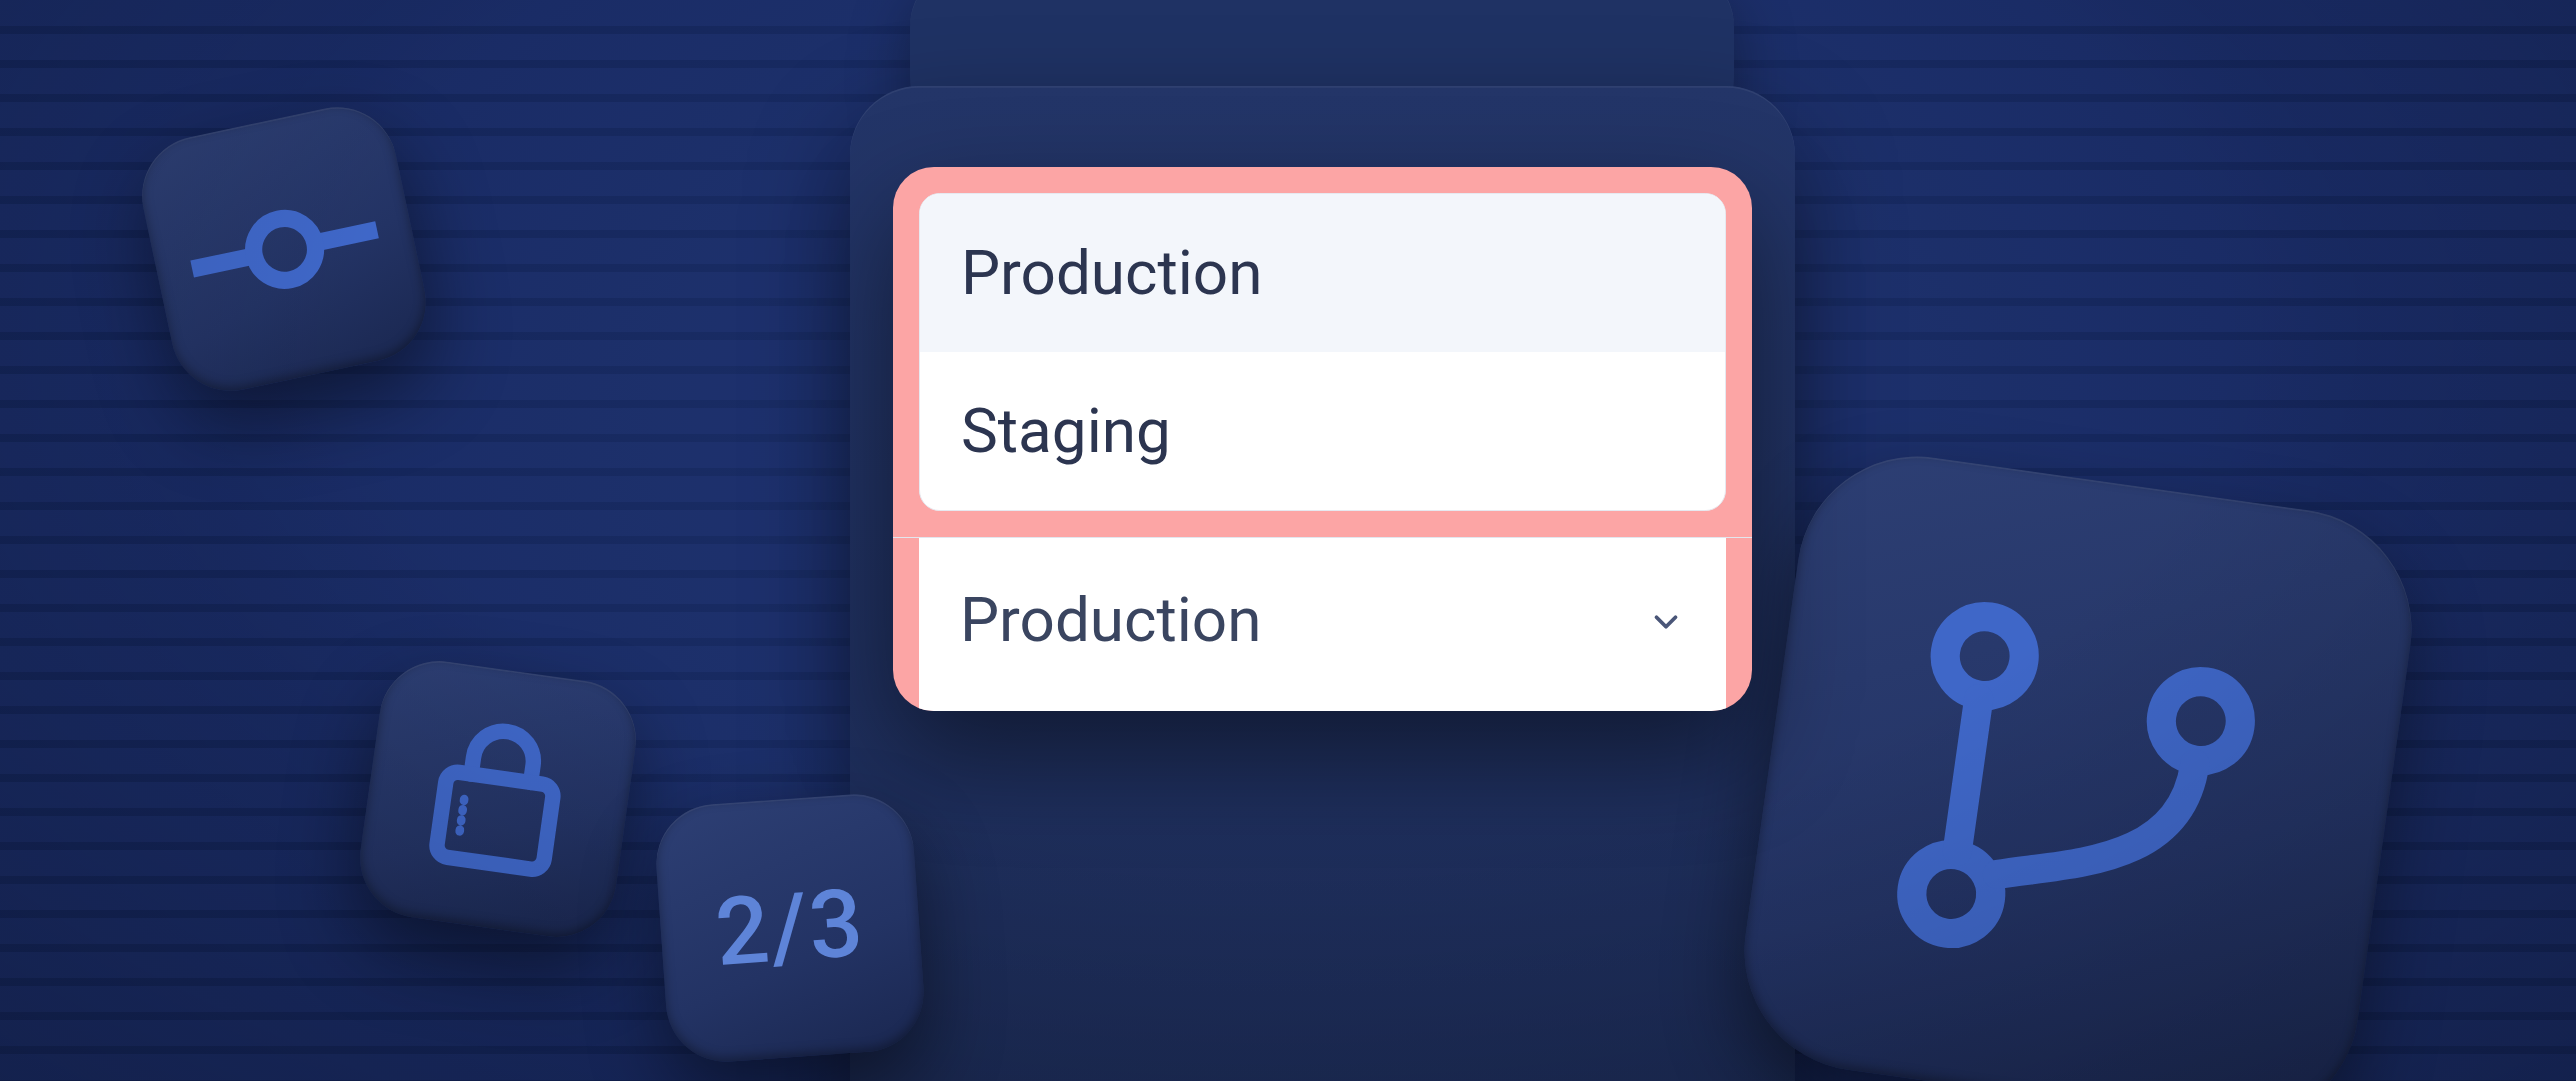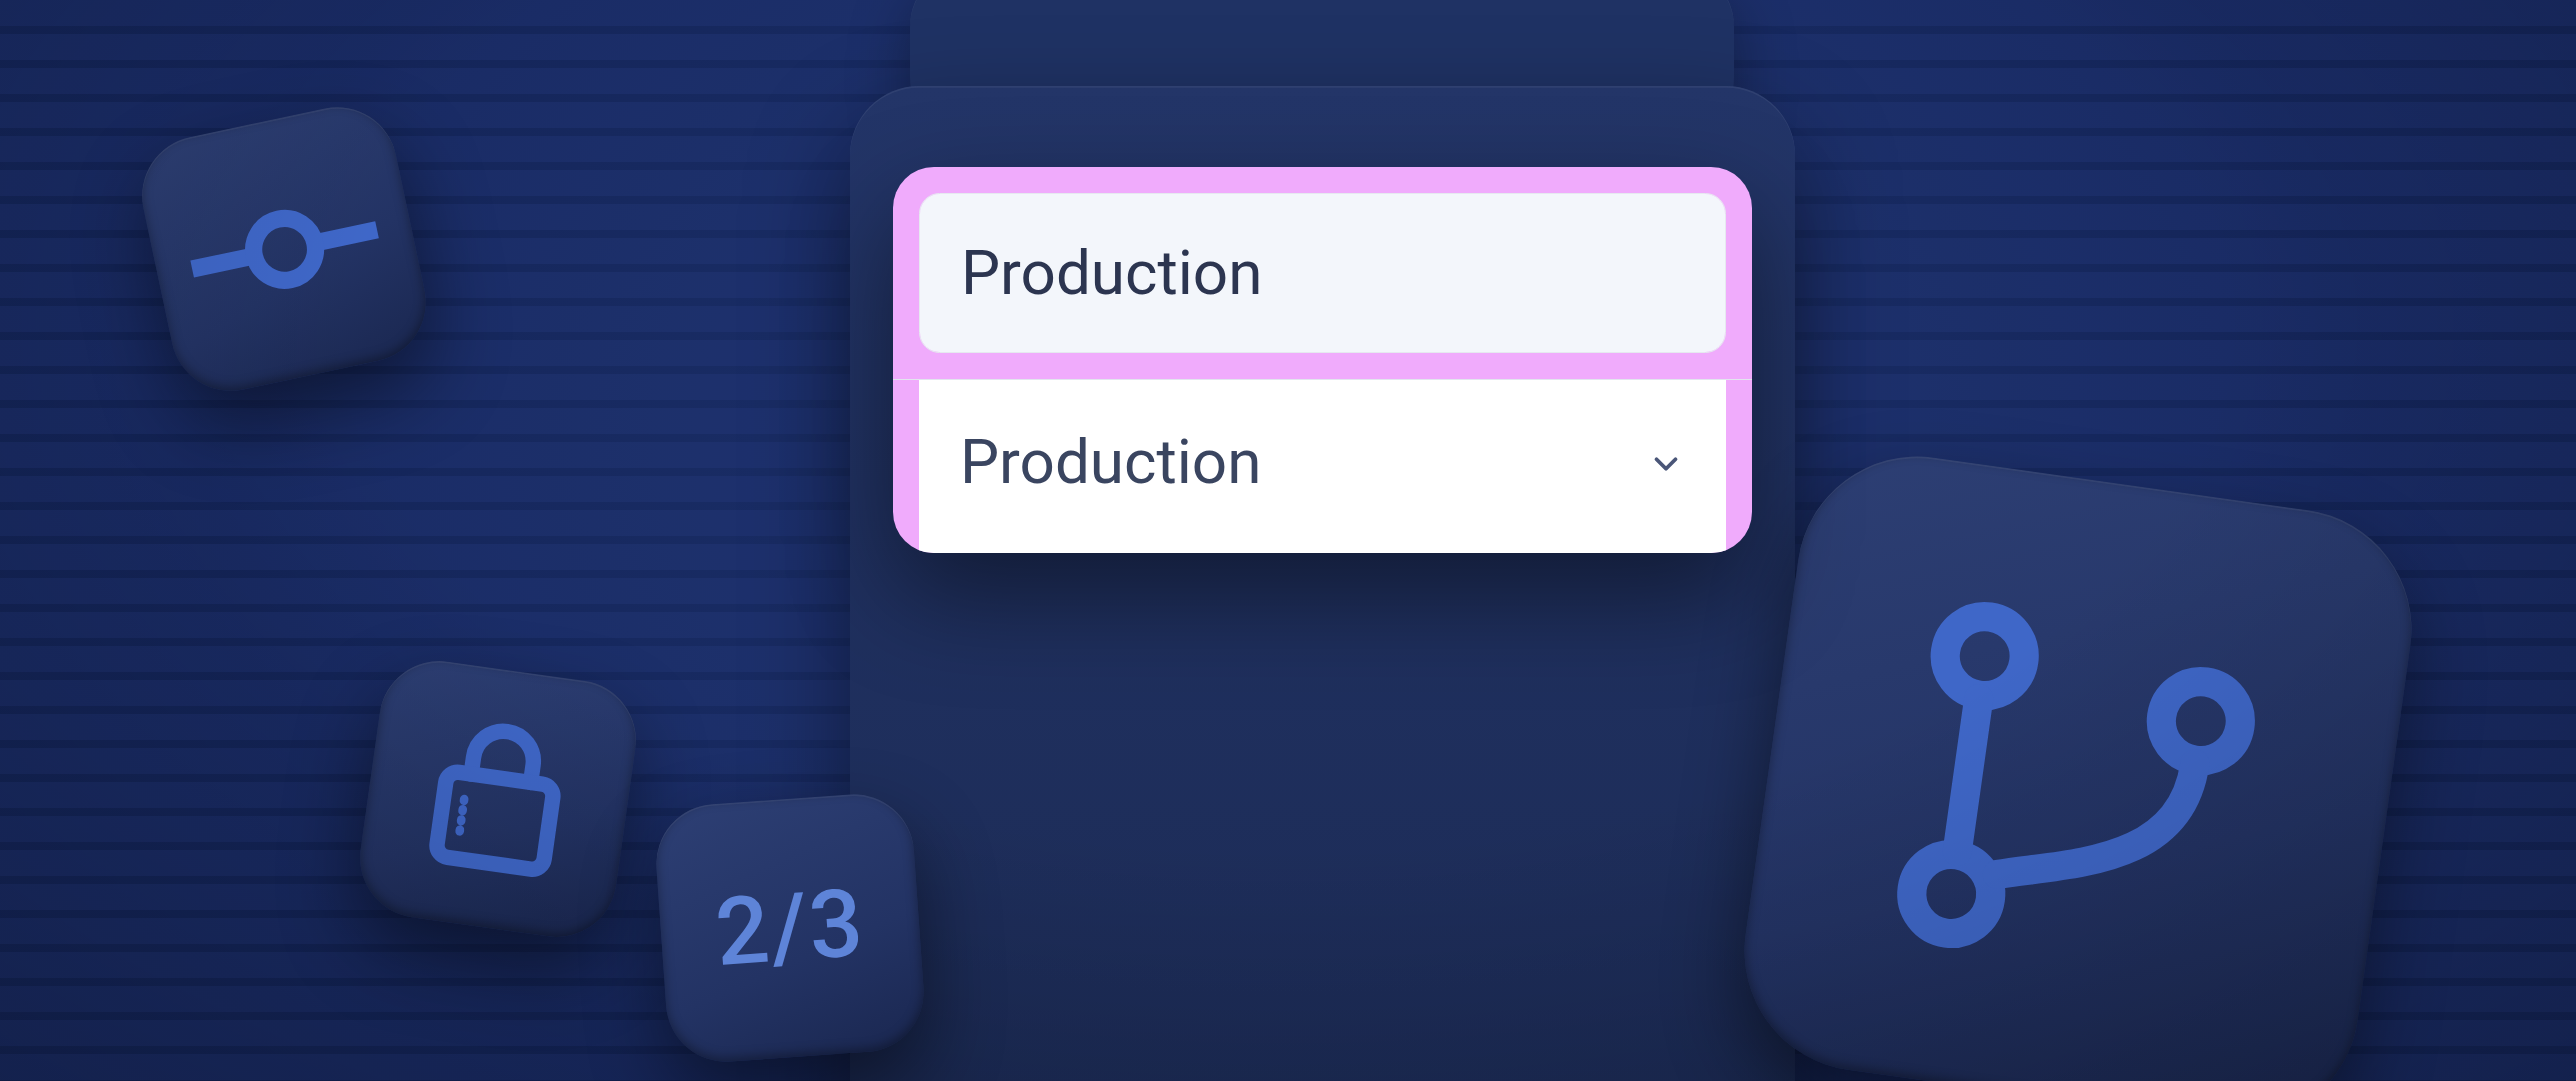--- a/index.html
+++ b/index.html
@@ -106,21 +106,21 @@
     background: linear-gradient(180deg, #233568 0%, #1b2a54 100%);
     border-radius: 69px;
     box-shadow: 0 43px 103px rgba(0,0,0,0.45), inset 0 1.7px 0 rgba(255,255,255,0.06);
   }
 
   
   .card {
     position: absolute;
     left: 893px; top: 167px;
     width: 859px;
-    background: #f0abfc;
+    background: #fca5a5;
     border-radius: 41px;
     box-shadow: 0 43px 103px rgba(0,0,0,0.45);
     padding: 26px 26px 0 26px;
     z-index: 20;
     overflow: hidden;
   }
 
   .option-list {
     border: 0.9px solid #e6e9f0;
     border-radius: 20.6px;
@@ -196,20 +196,21 @@
         <circle cx="120" cy="390" r="46" fill="none" stroke="#3f67c8" stroke-width="34"></circle>
         <path d="M120 160 L120 340" fill="none" stroke="#3f67c8" stroke-width="34" stroke-linecap="round"></path>
         <path d="M380 200 C380 320 250 335 170 360" fill="none" stroke="#3f67c8" stroke-width="34" stroke-linecap="round"></path>
       </svg>
     </span>
   </div>
 
   <div class="card">
     <div class="option-list">
       <div class="option active">Production</div>
+      <div class="option">Staging</div>
     </div>
     <div class="divider"></div>
     <div class="select-row">
       <span>Production</span>
       <span class="chev">
         <svg width="38" height="38" viewBox="0 0 24 24">
           <path d="M6 9l6 6 6-6" fill="none" stroke="currentColor" stroke-width="2.4" stroke-linecap="round" stroke-linejoin="round"></path>
         </svg>
       </span>
     </div>

